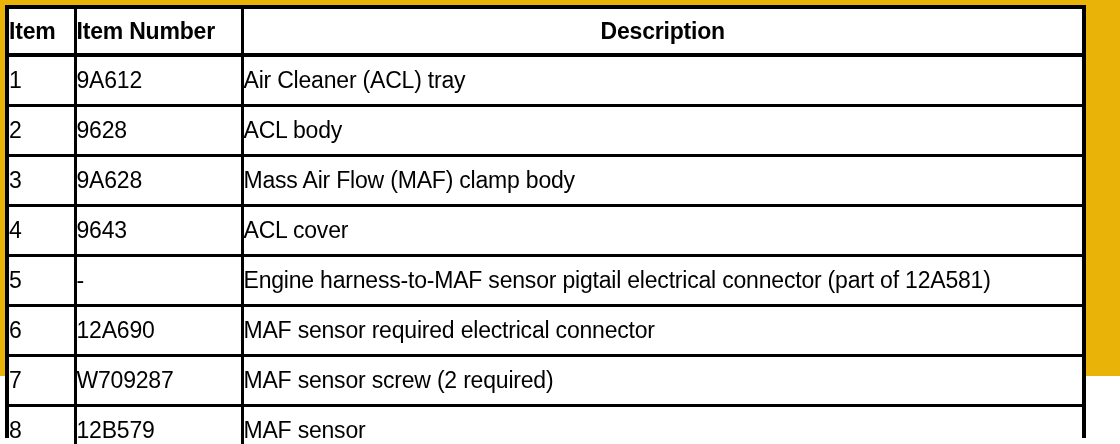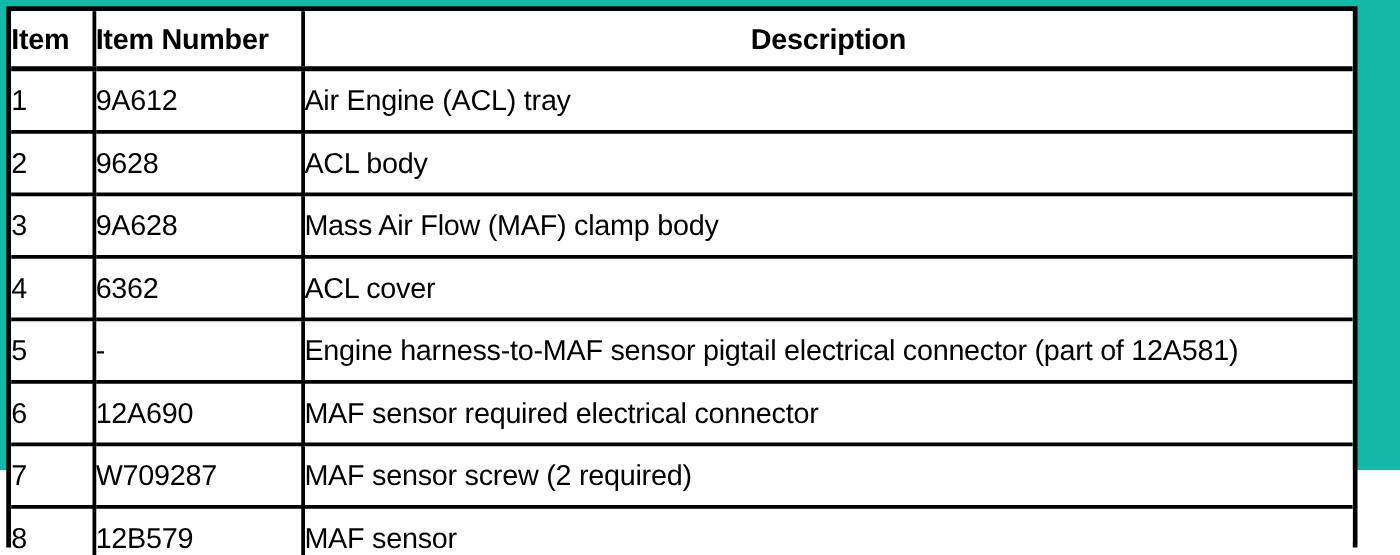--- a/index.html
+++ b/index.html
@@ -13,21 +13,21 @@
     height: 444px;
     overflow: hidden;
     font-family: "Liberation Sans", "DejaVu Sans", sans-serif;
     color: #000000;
   }
 
   #page {
     position: relative;
     width: 1120px;
     height: 376px;
-    background: #14b8a6;
+    background: #eab308;
   }
 
   
   .parts-table-wrap {
     position: absolute;
     left: 5px;
     top: 5px;
     width: 1081px;
     height: 433px;
     box-sizing: border-box;
@@ -120,35 +120,35 @@
           <th class="th-item sep-right">Item</th>
           <th class="th-part sep-right">Item Number</th>
           <th class="th-desc">Description</th>
         </tr>
       </thead>
       <tbody id="table-body">
 
       <tr class="data-row">
             <td class="cell-item sep-right">1</td>
             <td class="cell-part sep-right">9A612</td>
-            <td class="cell-desc">Air Engine (ACL) tray</td>
+            <td class="cell-desc">Air Cleaner (ACL) tray</td>
           </tr>
           <tr class="data-row">
             <td class="cell-item sep-right">2</td>
             <td class="cell-part sep-right">9628</td>
             <td class="cell-desc">ACL body</td>
           </tr>
           <tr class="data-row">
             <td class="cell-item sep-right">3</td>
             <td class="cell-part sep-right">9A628</td>
             <td class="cell-desc">Mass Air Flow (MAF) clamp body</td>
           </tr>
           <tr class="data-row">
             <td class="cell-item sep-right">4</td>
-            <td class="cell-part sep-right">6362</td>
+            <td class="cell-part sep-right">9643</td>
             <td class="cell-desc">ACL cover</td>
           </tr>
           <tr class="data-row">
             <td class="cell-item sep-right">5</td>
             <td class="cell-part sep-right">-</td>
             <td class="cell-desc">Engine harness-to-MAF sensor pigtail electrical connector (part of 12A581)</td>
           </tr>
           <tr class="data-row">
             <td class="cell-item sep-right">6</td>
             <td class="cell-part sep-right">12A690</td>

